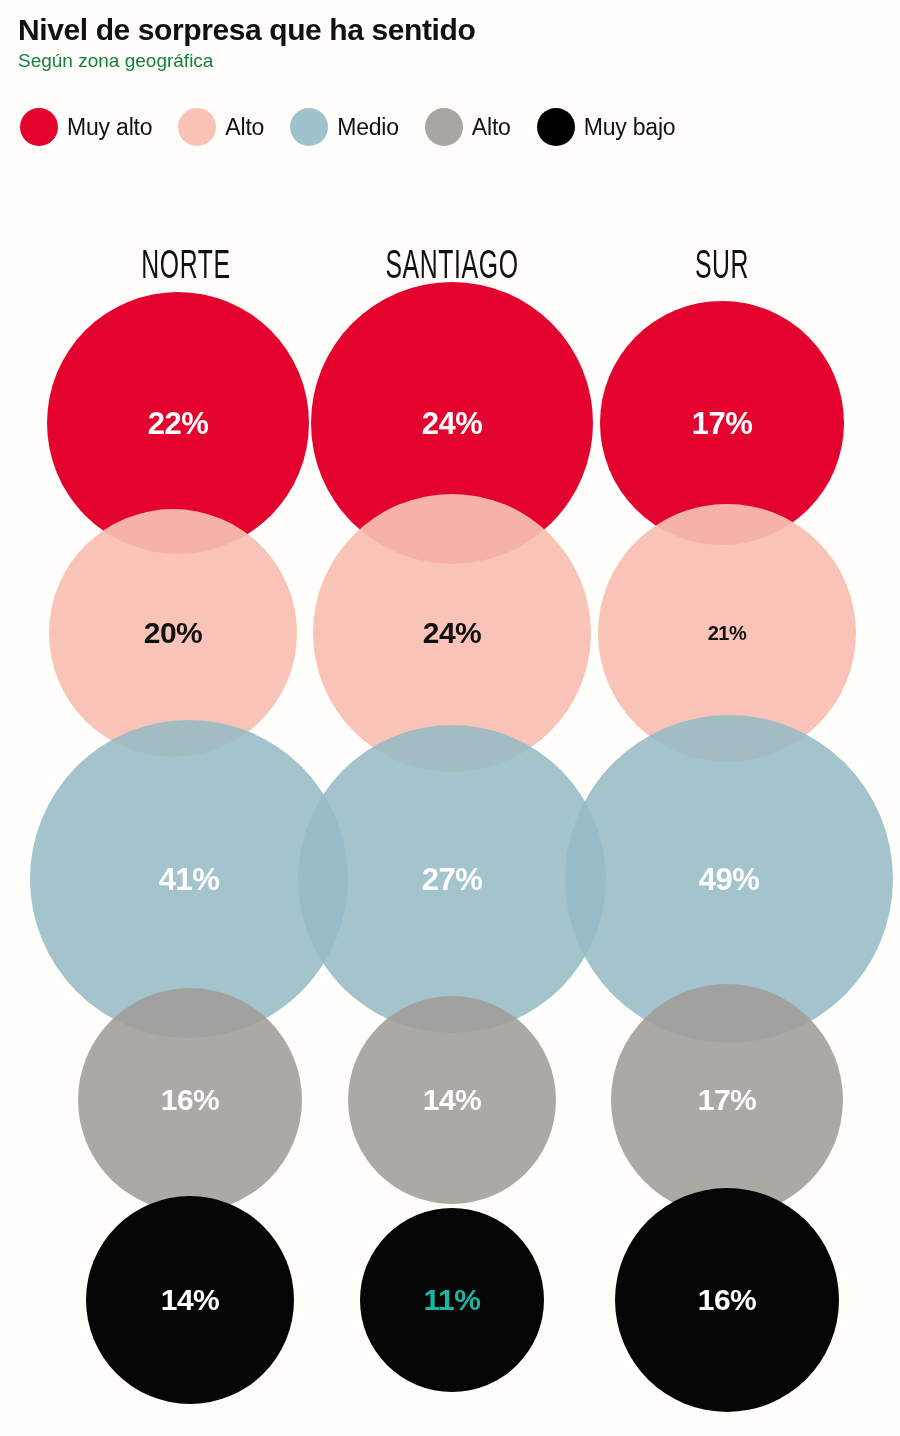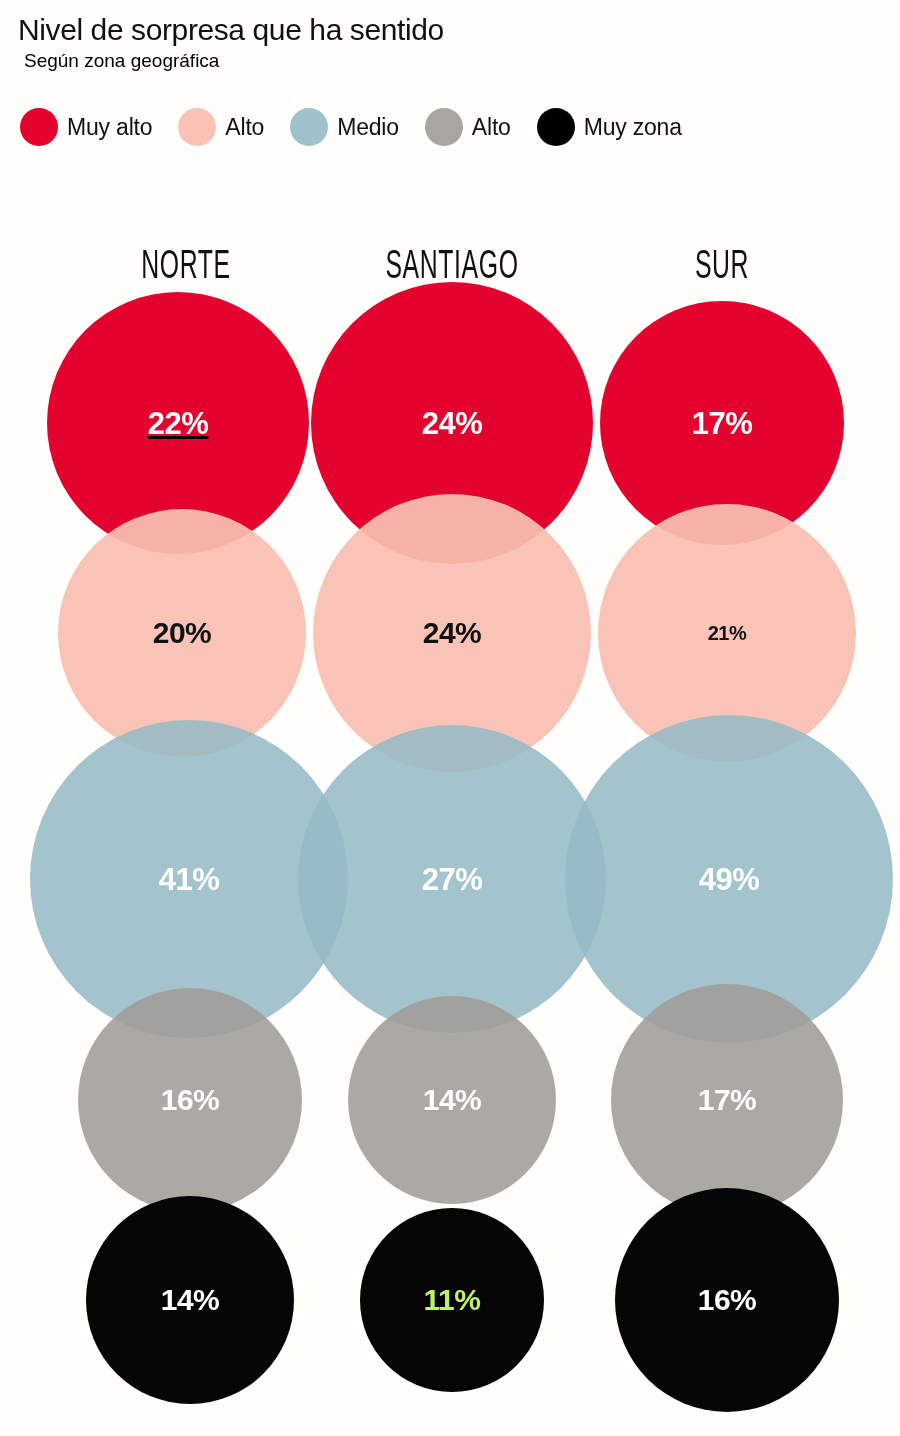--- a/index.html
+++ b/index.html
@@ -19,33 +19,33 @@
   
   .header {
     position: absolute;
     left: 18px;
     top: 14px;
     width: 864px;
   }
   .title {
     font-family: "Liberation Sans", sans-serif;
     font-size: 30px;
-    font-weight: normal;
+    font-weight: bold;
     color: #111111;
     letter-spacing: -0.4px;
     line-height: 1.08;
     margin: 0;
     white-space: nowrap;
   }
   .subtitle {
     font-family: "Liberation Sans", sans-serif;
     font-size: 19px;
     font-weight: normal;
-    color: #000000;
-    margin: 5px 0 0 6px;
+    color: #15803d;
+    margin: 5px 0 0 0;
     line-height: 1.1;
     white-space: nowrap;
   }
 
   
   .legend {
     position: absolute;
     left: 20px;
     top: 108px;
     display: flex;
@@ -143,41 +143,41 @@
     <div class="legend-item">
       <span class="legend-swatch" style="background: rgb(159, 194, 204);"></span>
       <span class="legend-label">Medio</span>
     </div>
     <div class="legend-item">
       <span class="legend-swatch" style="background: rgb(169, 166, 161);"></span>
       <span class="legend-label">Alto</span>
     </div>
     <div class="legend-item">
       <span class="legend-swatch" style="background: rgb(0, 0, 0);"></span>
-      <span class="legend-label">Muy zona</span>
+      <span class="legend-label">Muy bajo</span>
     </div>
   </div>
 
 <div class="col-headers" id="col-headers-root">
     <div class="col-header" style="left: -14px;">NORTE</div>
     <div class="col-header" style="left: 252px;">SANTIAGO</div>
     <div class="col-header" style="left: 522px;">SUR</div>
   </div>
 
 <div class="bubbles" id="bubbles-root">
-    <div class="bubble" style="left: 47px; top: 292px; width: 262px; height: 262px; background: rgb(228, 3, 46); text-decoration: underline;">
+    <div class="bubble" style="left: 47px; top: 292px; width: 262px; height: 262px; background: rgb(228, 3, 46);">
       <span class="bubble-label" style="color: rgb(255, 255, 255); font-size: 31px;">22%</span>
     </div>
     <div class="bubble" style="left: 311px; top: 282px; width: 282px; height: 282px; background: rgb(228, 3, 46);">
       <span class="bubble-label" style="color: rgb(255, 255, 255); font-size: 31px;">24%</span>
     </div>
     <div class="bubble" style="left: 600px; top: 301px; width: 244px; height: 244px; background: rgb(228, 3, 46);">
       <span class="bubble-label" style="color: rgb(255, 255, 255); font-size: 31px;">17%</span>
     </div>
-    <div class="bubble" style="left: 58px; top: 509px; width: 248px; height: 248px; background: rgba(249, 191, 178, 0.93);">
+    <div class="bubble" style="left: 49px; top: 509px; width: 248px; height: 248px; background: rgba(249, 191, 178, 0.93);">
       <span class="bubble-label" style="color: rgb(17, 17, 17); font-size: 30px;">20%</span>
     </div>
     <div class="bubble" style="left: 313px; top: 494px; width: 278px; height: 278px; background: rgba(249, 191, 178, 0.93);">
       <span class="bubble-label" style="color: rgb(17, 17, 17); font-size: 30px;">24%</span>
     </div>
     <div class="bubble" style="left: 598px; top: 504px; width: 258px; height: 258px; background: rgba(249, 191, 178, 0.93);">
       <span class="bubble-label" style="color: rgb(17, 17, 17); font-size: 20px;">21%</span>
     </div>
     <div class="bubble" style="left: 30px; top: 720px; width: 318px; height: 318px; background: rgba(150, 187, 198, 0.88);">
       <span class="bubble-label" style="color: rgb(255, 255, 255); font-size: 31px;">41%</span>
@@ -194,18 +194,18 @@
     <div class="bubble" style="left: 348px; top: 996px; width: 208px; height: 208px; background: rgba(160, 157, 152, 0.88);">
       <span class="bubble-label" style="color: rgb(255, 255, 255); font-size: 30px;">14%</span>
     </div>
     <div class="bubble" style="left: 611px; top: 984px; width: 232px; height: 232px; background: rgba(160, 157, 152, 0.88);">
       <span class="bubble-label" style="color: rgb(255, 255, 255); font-size: 30px;">17%</span>
     </div>
     <div class="bubble" style="left: 86px; top: 1196px; width: 208px; height: 208px; background: rgb(5, 5, 5);">
       <span class="bubble-label" style="color: rgb(255, 255, 255); font-size: 30px;">14%</span>
     </div>
     <div class="bubble" style="left: 360px; top: 1208px; width: 184px; height: 184px; background: rgb(5, 5, 5);">
-      <span class="bubble-label" style="color: #bef264; font-size: 30px;">11%</span>
+      <span class="bubble-label" style="color: #14b8a6; font-size: 30px;">11%</span>
     </div>
     <div class="bubble" style="left: 615px; top: 1188px; width: 224px; height: 224px; background: rgb(5, 5, 5);">
       <span class="bubble-label" style="color: rgb(255, 255, 255); font-size: 30px;">16%</span>
     </div>
   </div>
 
 </body></html>

